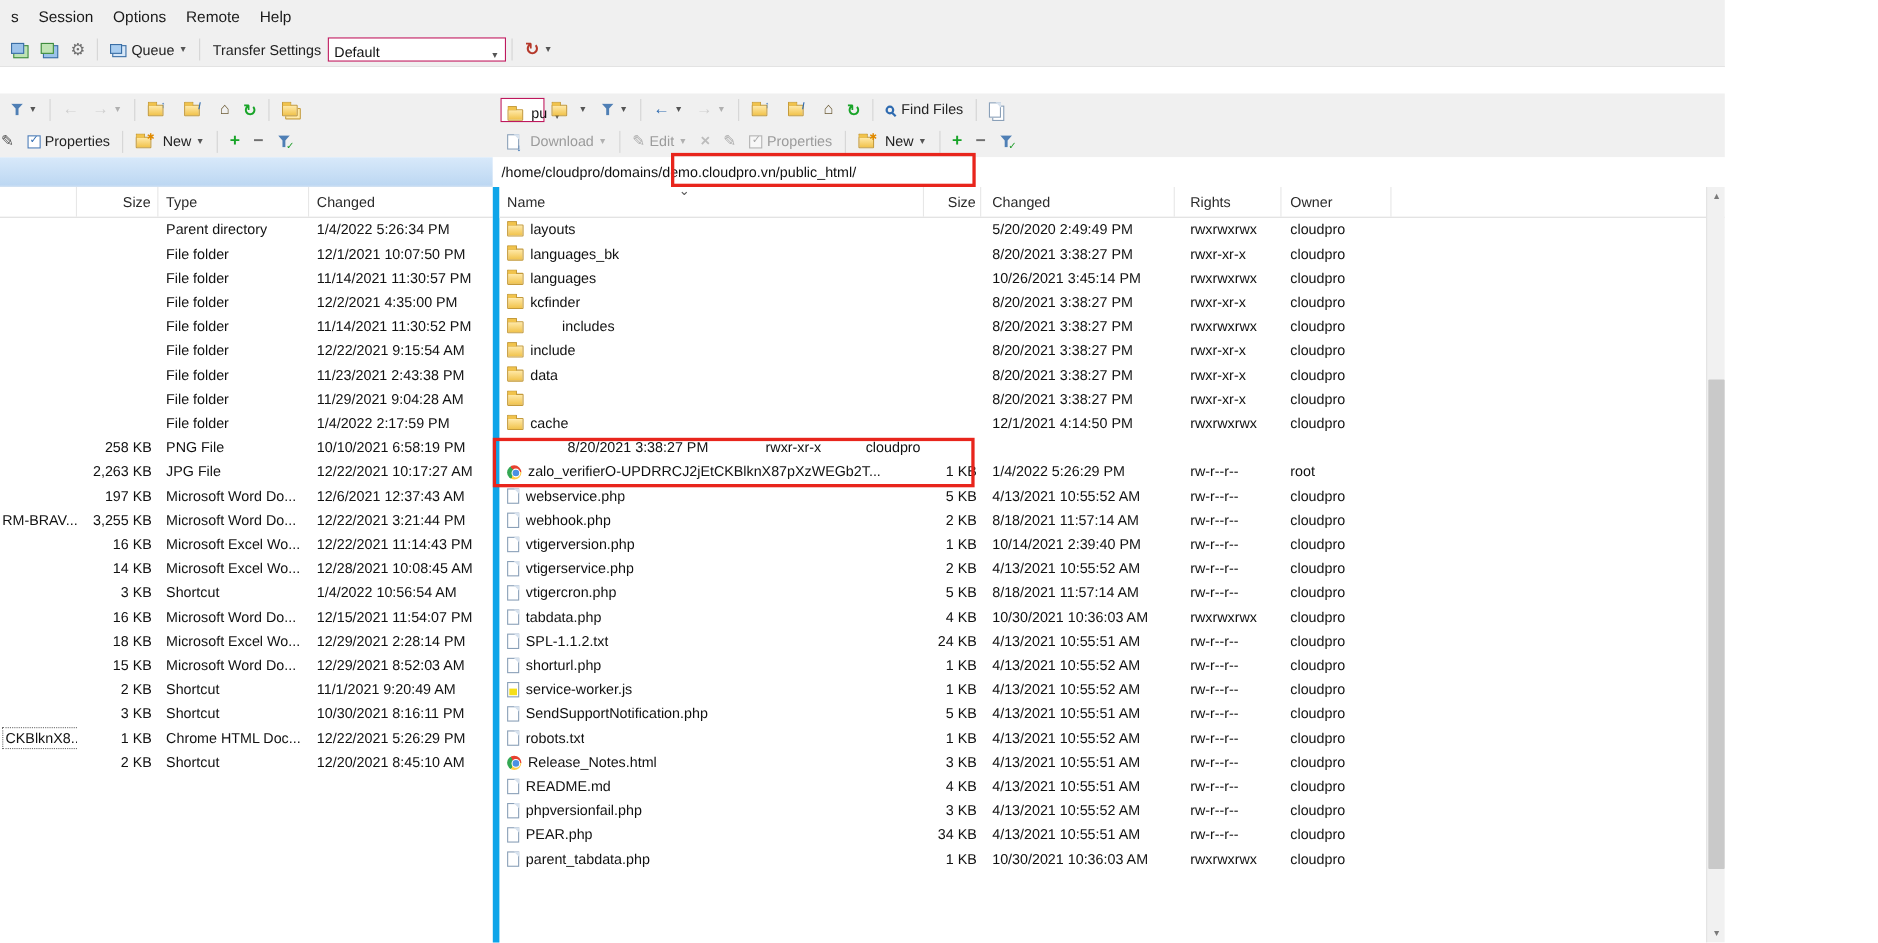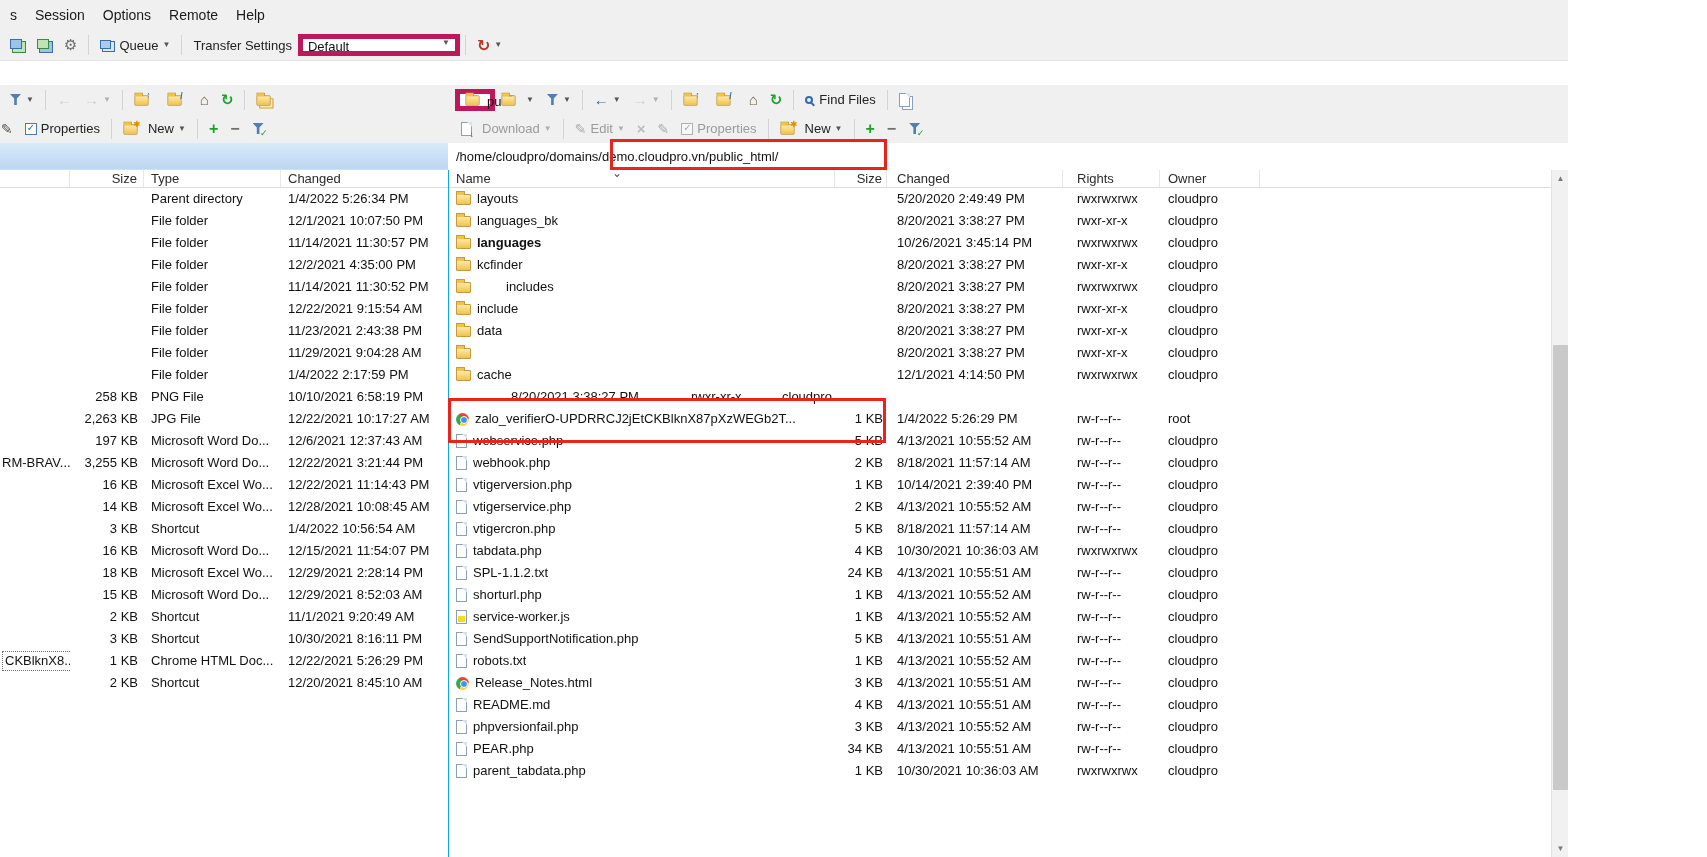--- a/index.html
+++ b/index.html
@@ -13,21 +13,21 @@
   
   .toolbar1{height:31px;background:#f0f0f0;border-bottom:1px solid #e3e3e3;display:flex;align-items:center;padding-left:4px}
   .gap-white{height:24px;background:#fff}
 
   .tbtn{height:24px;display:inline-flex;align-items:center;gap:4px;padding:0 5px;font-size:13px;color:#222;border:1px solid transparent;border-radius:2px}
   .tbtn.disabled{color:#9b9b9b}
   .tbtn.disabled .gly{opacity:.45;filter:grayscale(1)}
   .caret{font-size:8px;color:#555;line-height:1}
   .disabled .caret{color:#b0b0b0}
   .vsep{width:1px;height:20px;background:#d4d4d4;margin:0 5px;flex:none}
-  .combo{height:22px;background:#fff;border:5px solid #be185d;display:inline-flex;align-items:flex-start;padding:0 5px;font-size:13px;gap:5px}
+  .combo{height:22px;background:#fff;border:1px solid #be185d;display:inline-flex;align-items:flex-end;padding:0 5px;font-size:13px;gap:5px}
   .combo .caret{margin-left:auto}
 
   
   .gly{display:inline-flex;align-items:center;justify-content:center;flex:none;position:relative}
   .g-pair{width:12px;height:10px;background:#9cc3ea;border:1px solid #3a6ea5;box-shadow:3px 3px 0 0 #bfe3b4,3px 3px 0 1px #3d8b3d;margin:0 3px 3px 0}
   .g-pair.alt{background:#bfe3b4;border-color:#3d8b3d;box-shadow:3px 3px 0 0 #9cc3ea,3px 3px 0 1px #3a6ea5}
   .g-gear{font-size:15px;color:#6d6d6d}
   .g-queue{width:11px;height:9px;background:#a9cdf0;border:1px solid #3a6ea5;box-shadow:3px 2px 0 0 #d7e7f7,3px 2px 0 1px #3a6ea5;margin-right:4px;margin-bottom:2px}
   .g-sync{font-size:16px;color:#b5382a;font-weight:bold}
   .funnel{width:11px;height:11px;background:#4f7fb5;clip-path:polygon(0 0,100% 0,62% 42%,62% 100%,38% 100%,38% 42%)}
@@ -59,22 +59,22 @@
   .tb-right{flex:1;display:flex;align-items:center;padding-left:7px;overflow:hidden}
 
   
   .pathbars{height:27px;display:flex}
   .path-left{width:448px;flex:none;background:linear-gradient(#d8e9fa,#bcd7f2);border-bottom:1px solid #cfe0f2}
   .path-right{flex:1;background:#fff;display:flex;align-items:center;padding-left:8px;font-size:13px;position:relative}
 
   
   .tables{position:relative;display:flex;height:687px}
   .lpane{width:448px;flex:none;overflow:hidden}
-  .rpane{flex:1;position:relative;border-left:1px solid #0ea5e9;overflow:hidden}
-  .hrow{height:18px;display:flex;align-items:flex-end;font-size:13px;color:#2b2b2b;border-bottom:1px solid #dcdcdc;background:#fff;white-space:nowrap}
+  .rpane{flex:1;position:relative;border-left:6px solid #0ea5e9;overflow:hidden}
+  .hrow{height:28px;display:flex;align-items:flex-end;font-size:13px;color:#2b2b2b;border-bottom:1px solid #dcdcdc;background:#fff;white-space:nowrap}
   .hcell{height:100%;display:flex;align-items:center;border-right:1px solid #e7e7e7;overflow:hidden}
   .frow{display:flex;height:22px;align-items:center;font-size:13px;white-space:nowrap}
   .c{overflow:hidden;flex:none;height:22px;line-height:22px}
   .lc-name{width:70px;padding-left:2px}
   .lc-size{width:74px;text-align:right;padding-right:6px}
   .lc-type{width:137px;padding-left:7px}
   .lc-changed{flex:1;padding-left:7px}
   .rc-name{width:386px;padding-left:7px;display:flex;align-items:center;position:relative}
   .rc-size{width:52px;text-align:right;padding-right:4px}
   .rc-changed{width:176px;padding-left:10px}
@@ -525,21 +525,21 @@
               <span style="overflow: hidden; white-space: nowrap;">languages_bk</span>
             </div>
             <div class="c rc-size"></div>
             <div class="c rc-changed">8/20/2021 3:38:27 PM</div>
             <div class="c rc-rights">rwxr-xr-x</div>
             <div class="c rc-owner">cloudpro</div>
           </div>
           <div class="frow">
             <div class="c rc-name">
               <span class="ic ic-folder"></span>
-              <span style="overflow: hidden; white-space: nowrap; font-weight: bold;">languages</span>
+              <span style="overflow: hidden; white-space: nowrap;">languages</span>
             </div>
             <div class="c rc-size"></div>
             <div class="c rc-changed">10/26/2021 3:45:14 PM</div>
             <div class="c rc-rights">rwxrwxrwx</div>
             <div class="c rc-owner">cloudpro</div>
           </div>
           <div class="frow">
             <div class="c rc-name">
               <span class="ic ic-folder"></span>
               <span style="overflow: hidden; white-space: nowrap;">kcfinder</span>

